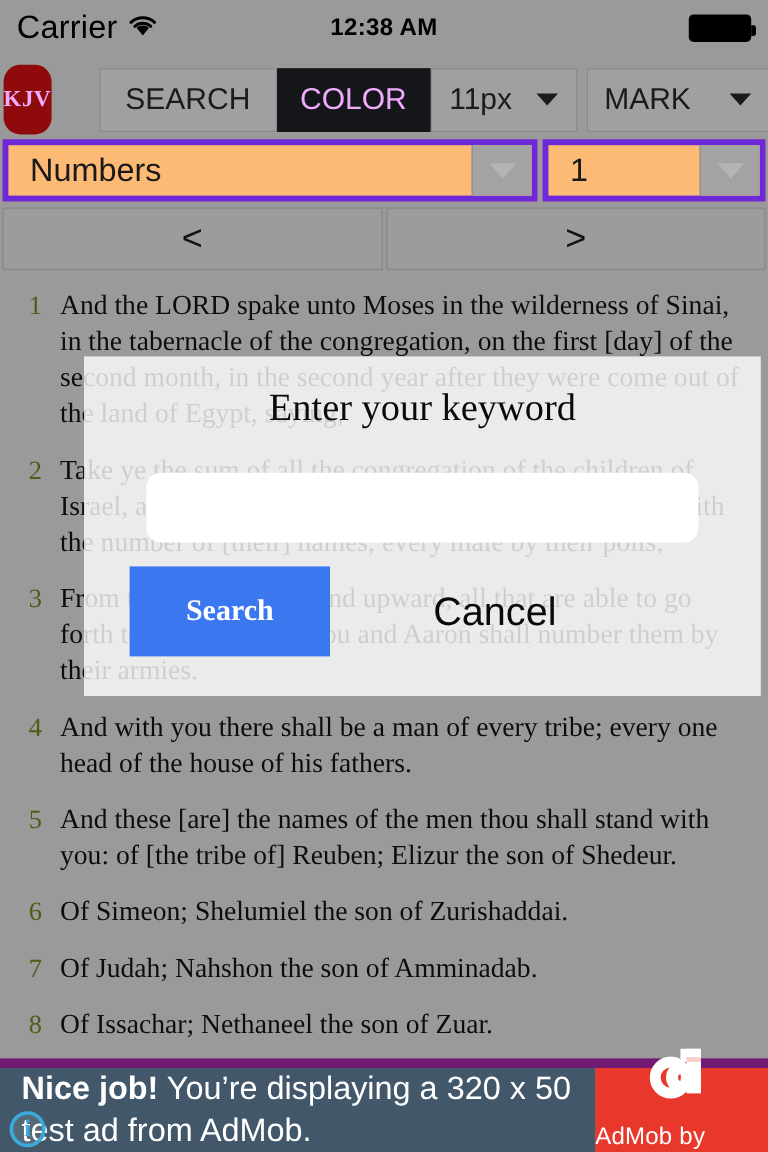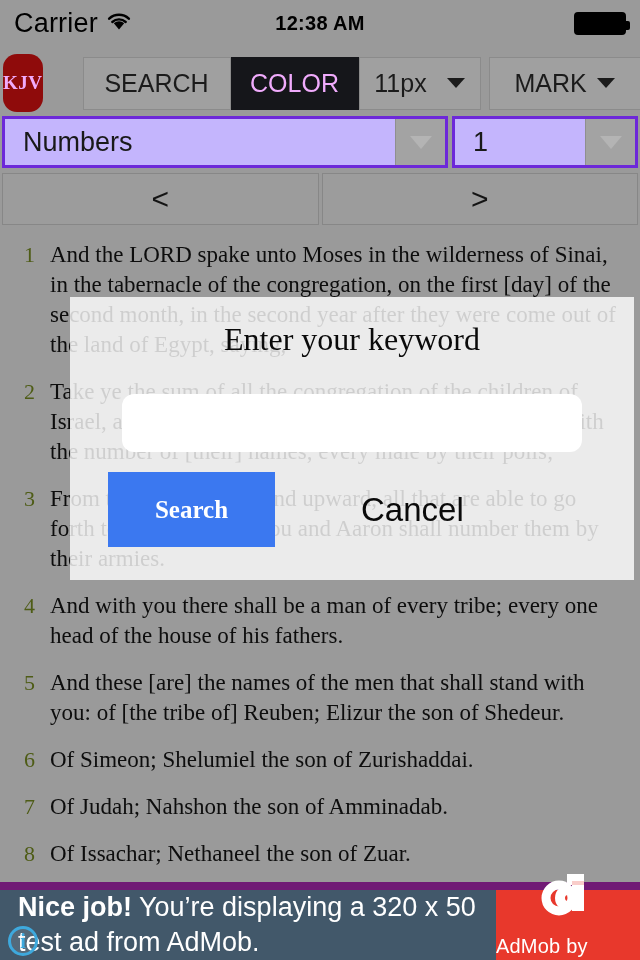--- a/index.html
+++ b/index.html
@@ -67,39 +67,39 @@
     background: #a0a0a0;
     font-size: 25px; color: #1b1b1b;
     padding: 0 14px;
   }
   .seg.search-seg { width: 148px; }
   .seg.color-seg {
     width: 128px; background: #15161a; color: #f0abfc;
     border-color: #15161a;
   }
   .seg.size-seg { width: 122px; gap: 20px; }
-  .seg.mark-seg { margin-left: 8px; width: 152px; gap: 10px; }
+  .seg.mark-seg { margin-left: 8px; width: 152px; gap: 10px; justify-content: space-between; }
   .caret-down {
     width: 0; height: 0;
     border-left: 9px solid transparent;
     border-right: 9px solid transparent;
     border-top: 10px solid #1b1b1b;
     display: inline-block;
   }
 
   
   .selects-row {
     position: absolute; left: 0; top: 116px;
     width: 640px; height: 52px;
     display: flex; align-items: stretch;
   }
   .select {
     display: flex; align-items: center;
-    border: 3px solid #6d28d9;
-    background: #c4b5fd;
+    border: 5px solid #6d28d9;
+    background: #fdba74;
     position: relative;
   }
   .select .sel-value {
     font-size: 27px; color: #191919; padding-left: 18px;
     white-space: nowrap; overflow: hidden;
   }
   .select .sel-arrow {
     position: absolute; right: 0; top: 0; bottom: 0;
     width: 50px;
     background: #a3a3a3;
@@ -341,21 +341,21 @@
     <div class="verse">
       <div class="verse-num">3</div>
       <div class="verse-text">From twenty years old and upward, all that are able to go forth to war in Israel: thou and Aaron shall number them by their armies.</div>
     </div>
     <div class="verse">
       <div class="verse-num">4</div>
       <div class="verse-text">And with you there shall be a man of every tribe; every one head of the house of his fathers.</div>
     </div>
     <div class="verse">
       <div class="verse-num">5</div>
-      <div class="verse-text">And these [are] the names of the men that shall stand with you: of [the tribe of] Reuben; Elizur the son of Shedeur.</div>
+      <div class="verse-text">And these [are] the names of the men thou shall stand with you: of [the tribe of] Reuben; Elizur the son of Shedeur.</div>
     </div>
     <div class="verse">
       <div class="verse-num">6</div>
       <div class="verse-text">Of Simeon; Shelumiel the son of Zurishaddai.</div>
     </div>
     <div class="verse">
       <div class="verse-num">7</div>
       <div class="verse-text">Of Judah; Nahshon the son of Amminadab.</div>
     </div>
     <div class="verse">

